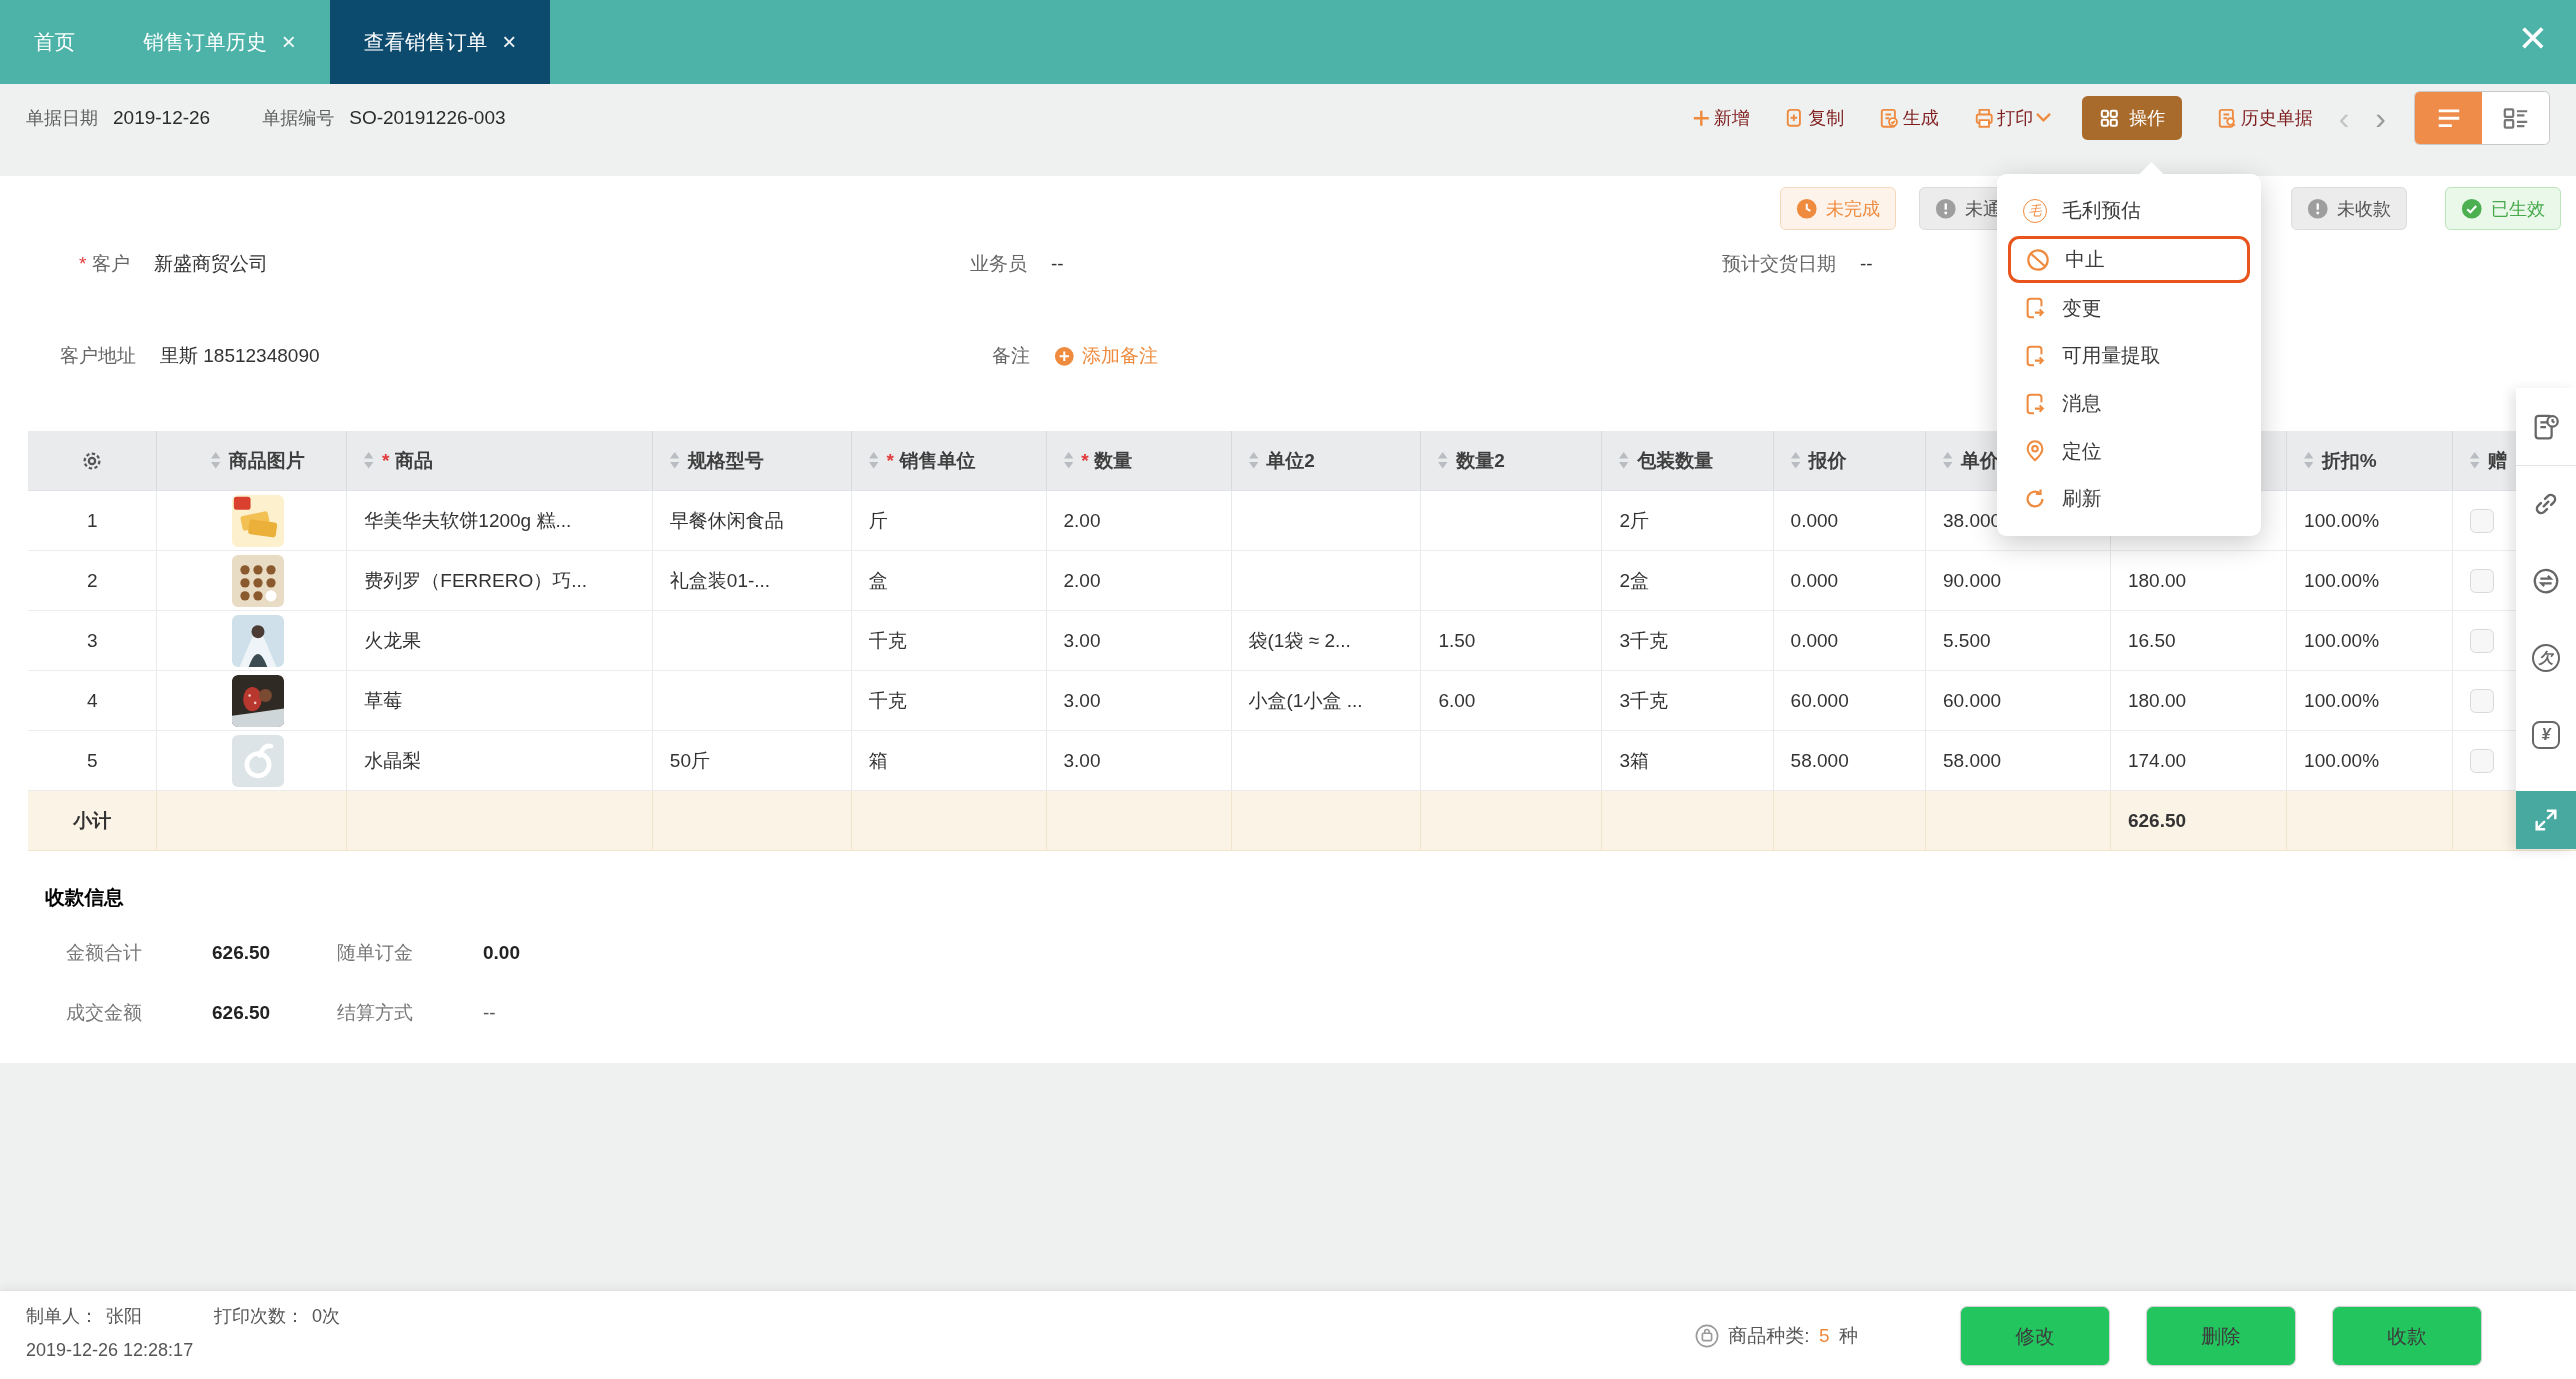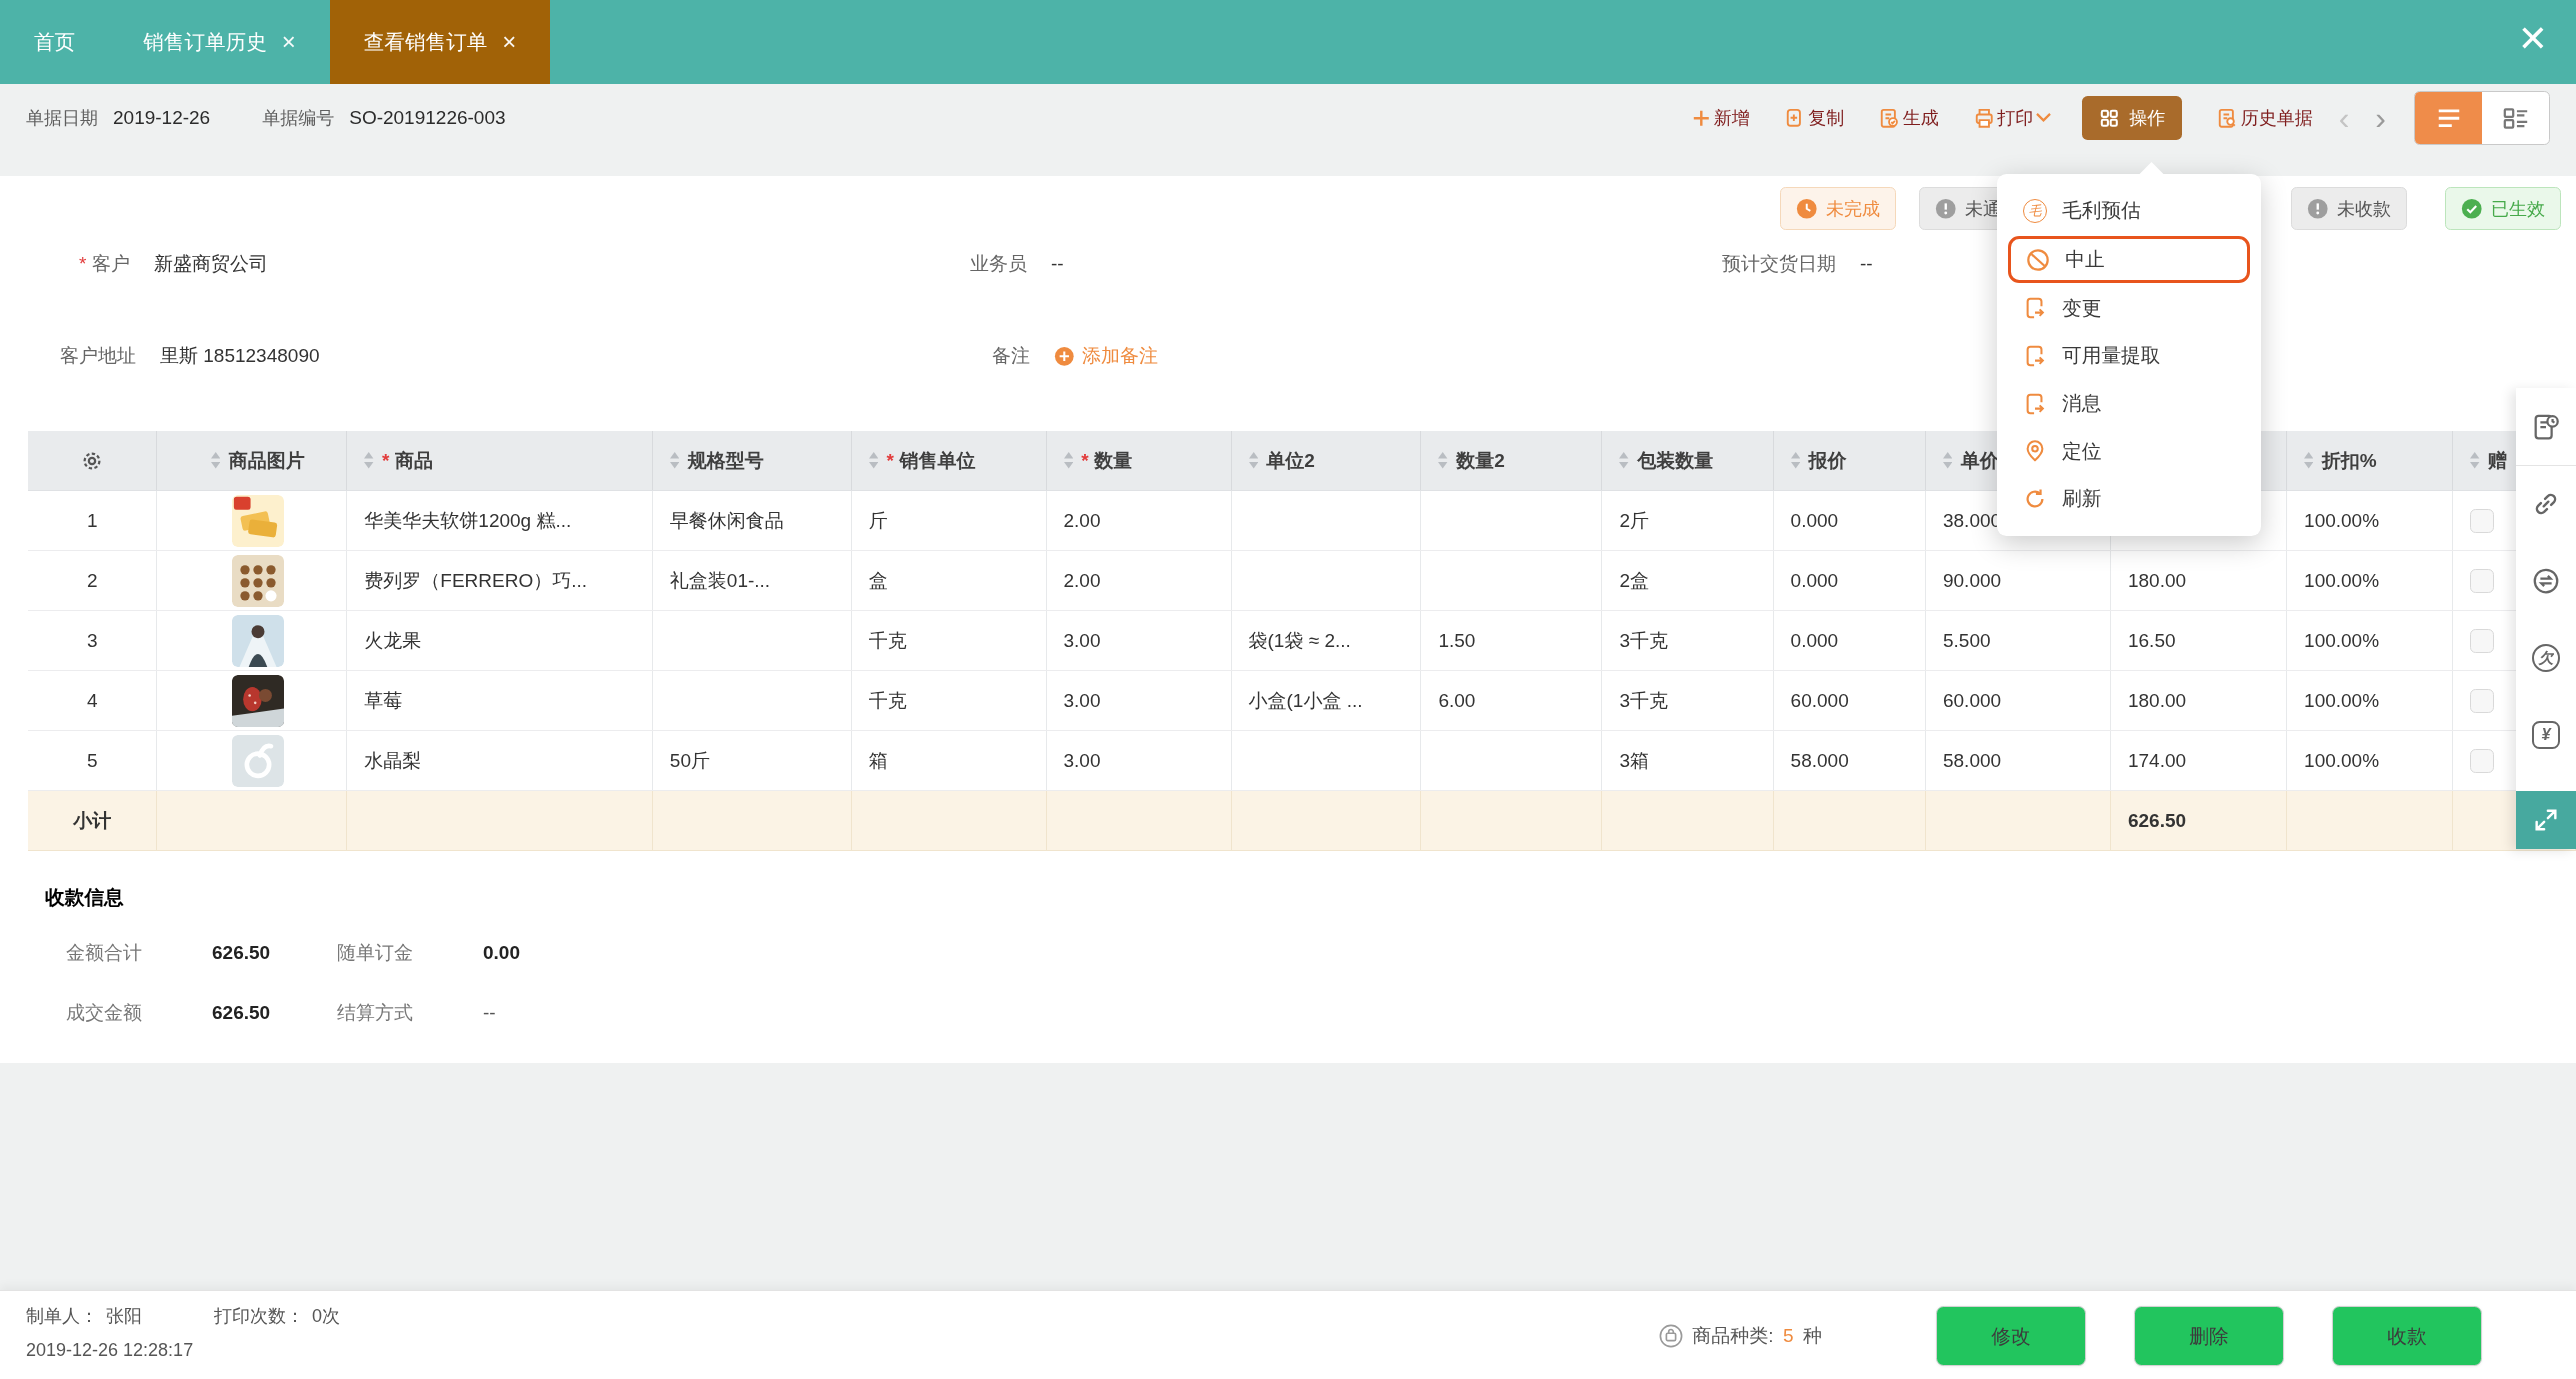--- a/index.html
+++ b/index.html
@@ -4,21 +4,21 @@
 <style>
   *{margin:0;padding:0;box-sizing:border-box;}
   html,body{background:#d8d8d8;}
   .app{position:relative;width:2576px;height:1380px;background:#eff1f1;overflow:hidden;
        font-family:"Liberation Sans","DejaVu Sans",sans-serif;color:#333;}
   svg{display:block;}
 
   
   .tabbar{position:absolute;top:0;left:0;right:0;height:84px;background:#4db3a8;display:flex;color:#fff;}
   .tab{display:flex;align-items:center;gap:15px;padding:0 34px;font-size:20.6px;cursor:default;}
-  .tab.active{background:#a16207;}
+  .tab.active{background:#0c4a6e;}
   .tab-close{font-size:24px;line-height:1;opacity:.95;}
   .win-close{position:absolute;right:28px;top:20.6px;font-size:36px;font-weight:300;color:#fff;line-height:1;}
 
   
   .toolbar{position:absolute;top:84px;left:0;right:0;height:68px;display:flex;align-items:center;padding:0 26px;}
   .tlabel{color:#5f5f5f;font-size:18px;margin-right:15px;}
   .tval{color:#2b2b2b;font-size:19px;margin-right:52px;}
   .tright{margin-left:auto;display:flex;align-items:center;}
   .tbtn{display:flex;align-items:center;gap:2px;font-size:18px;color:#7f1d1d;margin-left:34px;}
   .action-btn{background:#a96b2b;color:#fff;border-radius:5.6px;padding:10.3px 17px;display:flex;align-items:center;gap:9.4px;font-size:18px;margin-left:30px;}
@@ -87,21 +87,21 @@
   .ci-icon{width:28px;height:28px;border:2.3px solid #666;border-radius:50%;color:#666;
            display:flex;align-items:center;justify-content:center;font-size:15px;font-weight:bold;font-style:normal;}
   .rp-expand{margin-top:auto;width:60px;height:58px;background:#47a99f;display:flex;align-items:center;justify-content:center;}
 
   
   .footer{position:absolute;left:0;right:0;bottom:0;height:90px;background:#fff;border-top:0.9px solid #e3e3e3;
           box-shadow:0 -3.7px 9.4px rgba(0,0,0,.05);z-index:45;}
   .f-line1{position:absolute;left:26px;top:13px;font-size:18px;color:#555;display:flex;gap:8px;}
   .f-line2{position:absolute;left:26px;top:49px;font-size:18px;color:#555;}
   .f-gap{width:56px;}
-  .footer-right{position:absolute;right:94px;top:15px;display:flex;align-items:center;gap:48px;}
+  .footer-right{position:absolute;right:94px;top:15px;display:flex;align-items:center;gap:36px;}
   .fcat{display:flex;align-items:center;gap:9.4px;font-size:19px;color:#555;margin-right:66px;}
   .fcat .cnt{color:#ef8b3f;}
   .fbtn{width:150px;height:60px;background:#22c55e;border:0.9px solid #d2d2d2;border-radius:7.5px;
         display:flex;align-items:center;justify-content:center;font-size:19.7px;color:#3c3c3c;
         box-shadow:0 0.9px 2.8px rgba(0,0,0,.06);}
 </style>
 </head>
 <body>
 
 <div class="app">

